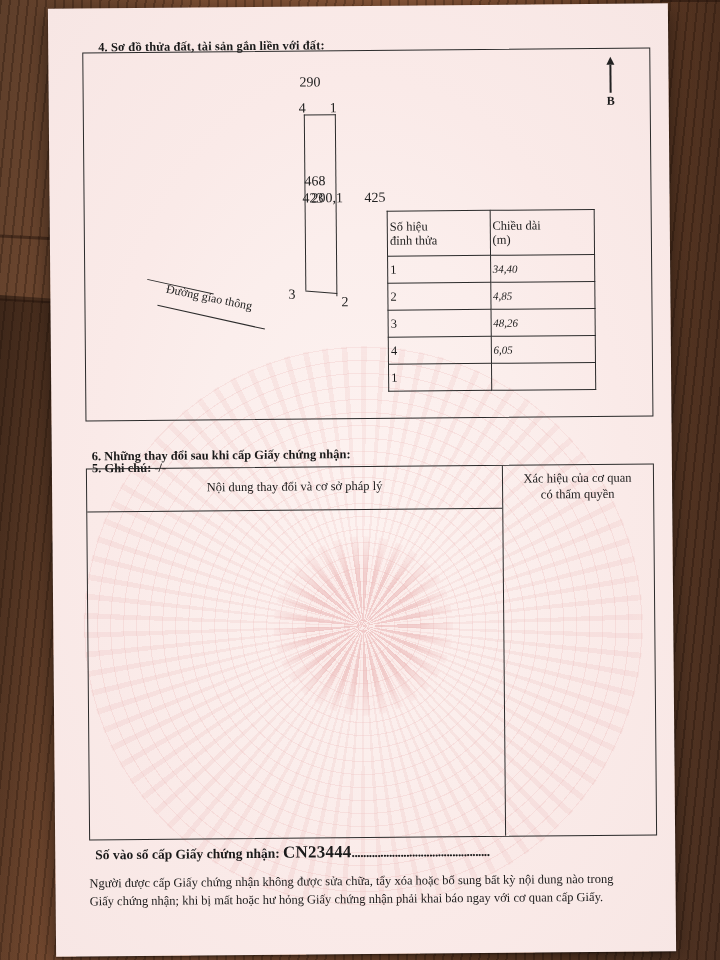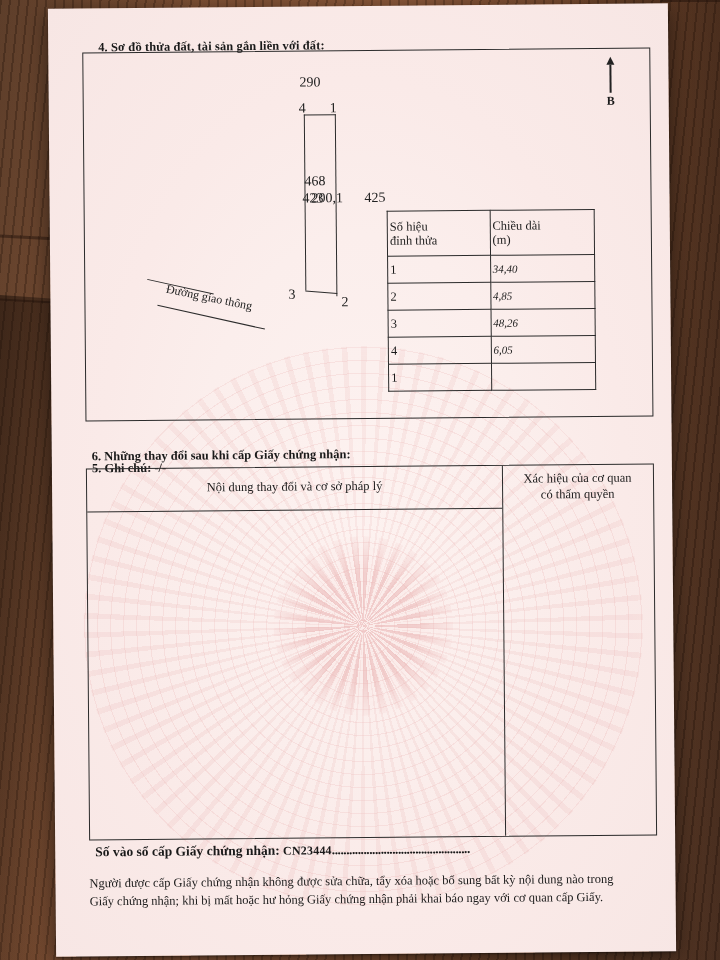--- a/index.html
+++ b/index.html
@@ -270,21 +270,21 @@
     width: 540px;
     font-size: 13.5px;
     font-weight: bold;
   }
   #cert-number-row .dots {
     font-weight: bold;
     letter-spacing: -0.5px;
   }
   #cert-number {
     font-weight: bold;
-    font-size: 12px;
+    font-size: 17px;
     letter-spacing: 0.2px;
   }
   #footer-note {
     position: absolute;
     left: 34px;
     top: 866px;
     width: 566px;
     font-size: 12.5px;
     line-height: 1.45;
     text-align: justify;

